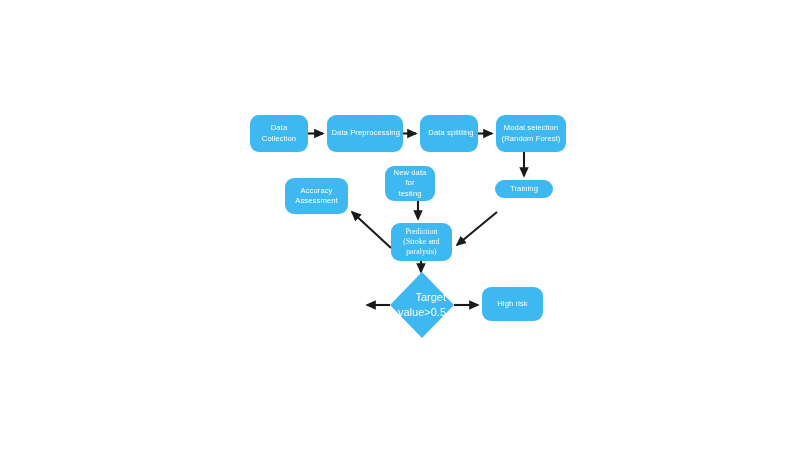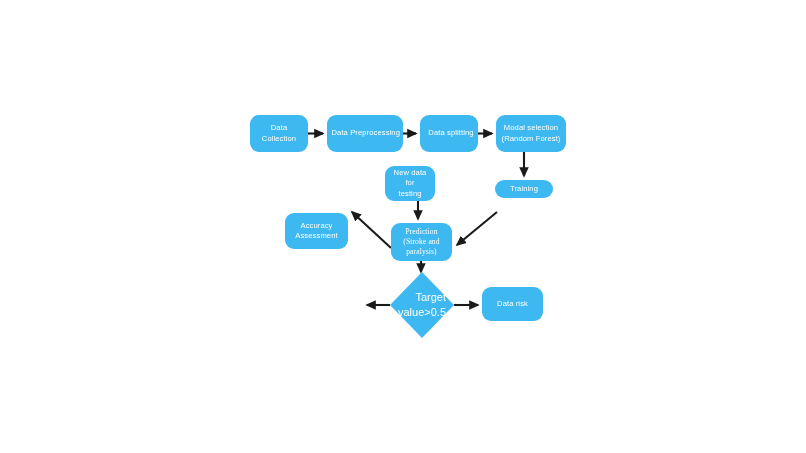--- a/index.html
+++ b/index.html
@@ -129,35 +129,35 @@
 
   <div class="node" style="left:495px; top:180px; width:58px; height:18px;">
     <span>Training</span>
   </div>
 
   <div class="node" style="left:385px; top:166px; width:50px; height:35px;">
     <span>New data for
 testing</span>
   </div>
 
-  <div class="node" style="left:285px; top:178px; width:63px; height:36px;margin-top:35px;">
+  <div class="node" style="left:285px; top:178px; width:63px; height:36px;">
     <span>Accuracy
 Assessment</span>
   </div>
 
   <div class="node" style="left:391px; top:223px; width:61px; height:38px;font-family:Liberation Serif, serif;">
     <span>Prediction
 (Stroke and
 paralysis)</span>
   </div>
 
   <div class="diamond-wrap" style="left:390px; top:272px; width:64px; height:66px;">
     <div class="diamond-shape"></div>
     <div class="diamond-label">Target
 value&gt;0.5</div>
   </div>
 
 
   <div class="node" style="left:482px; top:287px; width:61px; height:34px;">
-    <span>Data risk</span>
+    <span>High risk</span>
   </div>
 
 </div>
 
 </body></html>

